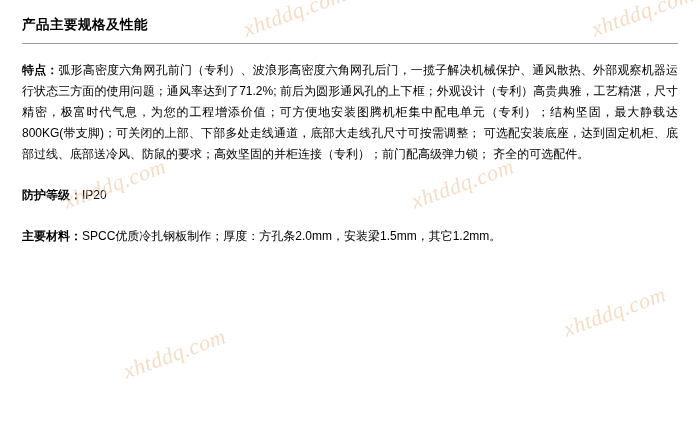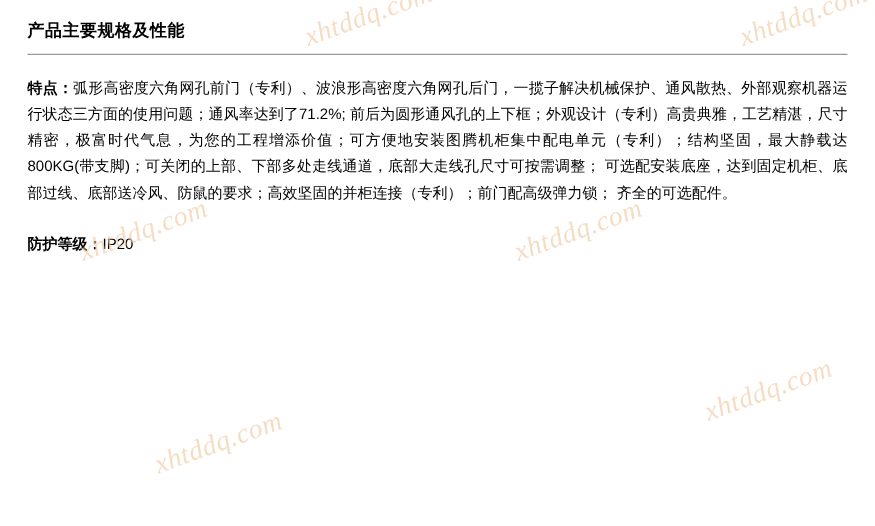--- a/index.html
+++ b/index.html
@@ -95,20 +95,23 @@
 
   <div class="section sec-features">
     <span class="lbl">特点：</span><span class="body">弧形高密度六角网孔前门（专利）、波浪形高密度六角网孔后门，一揽子解决机械保护、通风散热、外部观察机器运行状态三方面的使用问题；通风率达到了71.2%; 前后为圆形通风孔的上下框；外观设计（专利）高贵典雅，工艺精湛，尺寸精密，极富时代气息，为您的工程增添价值；可方便地安装图腾机柜集中配电单元（专利）；结构坚固，最大静载达800KG(带支脚)；可关闭的上部、下部多处走线通道，底部大走线孔尺寸可按需调整； 可选配安装底座，达到固定机柜、底部过线、底部送冷风、防鼠的要求；高效坚固的并柜连接（专利）；前门配高级弹力锁； 齐全的可选配件。</span>
   </div>
 
 
   <div class="section sec-ip">
     <span class="lbl">防护等级：</span><span class="body">IP20</span>
   </div>
 
+  <div class="section sec-material">
+    <span class="lbl">主要材料：</span><span class="body">SPCC优质冷扎钢板制作；厚度：方孔条2.0mm，安装梁1.5mm，其它1.2mm。</span>
+  </div>
 
 
   <div class="wm wm1">xhtddq.com</div>
   <div class="wm wm2">xhtddq.com</div>
   <div class="wm wm3">xhtddq.com</div>
   <div class="wm wm4">xhtddq.com</div>
   <div class="wm wm5">xhtddq.com</div>
   <div class="wm wm6">xhtddq.com</div>
 
 </div>

